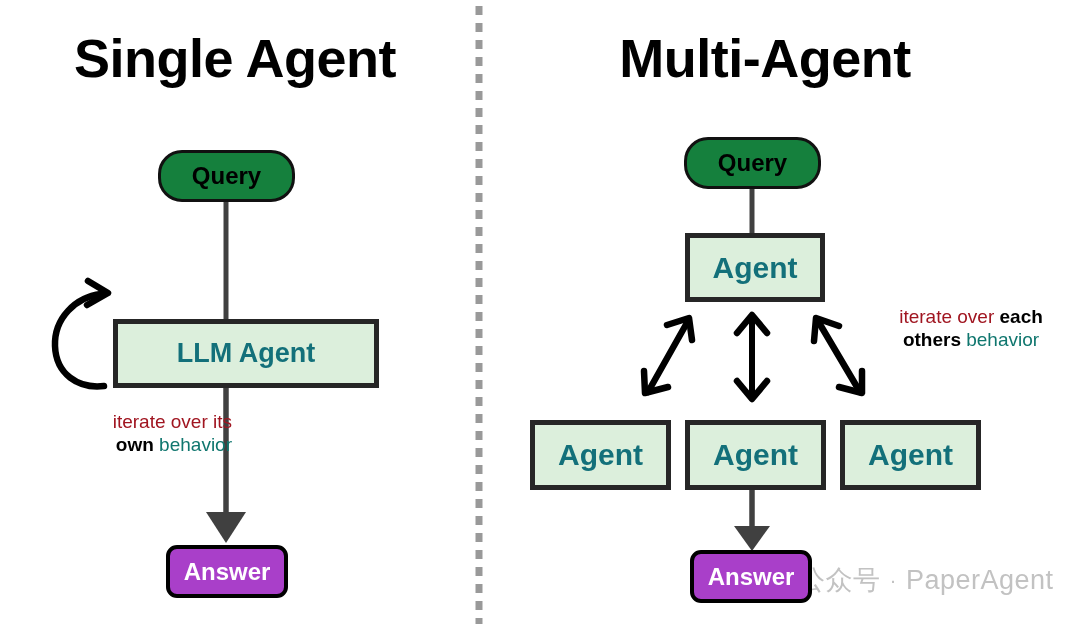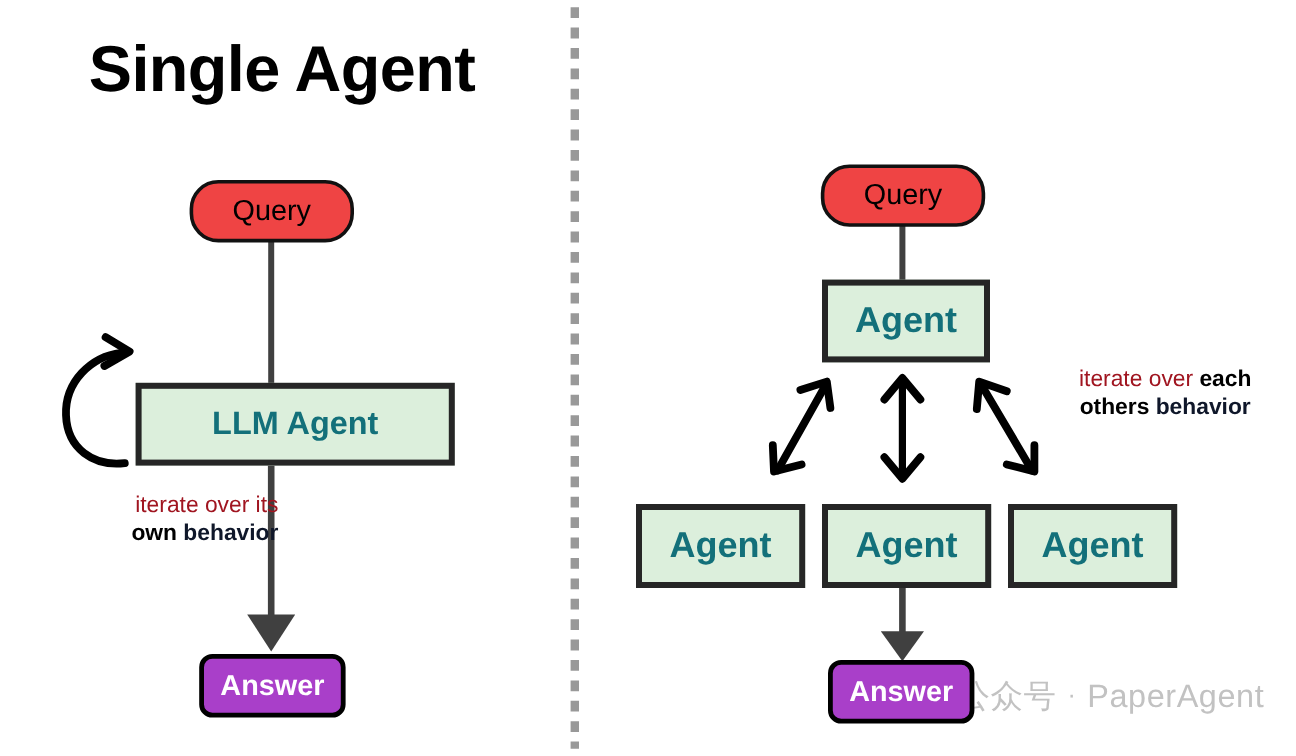--- a/index.html
+++ b/index.html
@@ -38,25 +38,25 @@
 
   .node {
     position: absolute;
     box-sizing: border-box;
     display: flex;
     align-items: center;
     justify-content: center;
     white-space: nowrap;
   }
   .node-query {
-    background: #ef4444;
+    background: #15803d;
     border: 3.5px solid #111111;
     border-radius: 24px;
     color: #000000;
-    font-weight: normal;
+    font-weight: bold;
   }
   .node-agent {
     background: #dcefdc;
     border: 5px solid #262626;
     color: #13707a;
     font-weight: bold;
     text-align: right;
   }
   .node-answer {
     background: #a93fc9;
@@ -79,21 +79,21 @@
   #agent-b3     { left: 840px; top: 420px; width: 141px; height: 70px; font-size: 30px; }
   #answer-right { left: 690px; top: 550px; width: 122px; height: 53px; font-size: 24px; }
 
   .annotation {
     position: absolute;
     font-size: 19px;
     line-height: 1.22;
     color: #a01520;
   }
   .annotation .bold-black { font-weight: bold; color: #000000; }
-  .annotation .bold-red   { font-weight: bold; color: #0f172a; }
+  .annotation .bold-red   { font-weight: normal; color: #0f766e; }
   #anno-left  { left: 22px; top: 410px; text-align: right; width: 210px; }
   #anno-right { left: 866px; top: 305px; text-align: center; width: 210px; }
 
   #watermark {
     position: absolute;
     left: 700px;
     top: 562px;
     display: flex;
     align-items: center;
     gap: 9px;
@@ -163,20 +163,21 @@
   <div class="node node-agent" id="llm-agent">LLM Agent</div>
 
   <div class="node node-answer" id="answer-left">Answer</div>
 
   <div class="annotation" id="anno-left">
     <span>iterate over its</span><br>
     <span class="bold-black">own</span>
     <span class="bold-red">behavior</span>
   </div>
 
+  <div class="panel-title" id="title-multi">Multi-Agent</div>
 
   <div class="node node-query" id="query-right">Query</div>
 
   <div class="node node-agent" id="agent-top">Agent</div>
 
   <div class="node node-agent" id="agent-b1">Agent</div>
 
   <div class="node node-agent" id="agent-b2">Agent</div>
 
   <div class="node node-agent" id="agent-b3">Agent</div>

